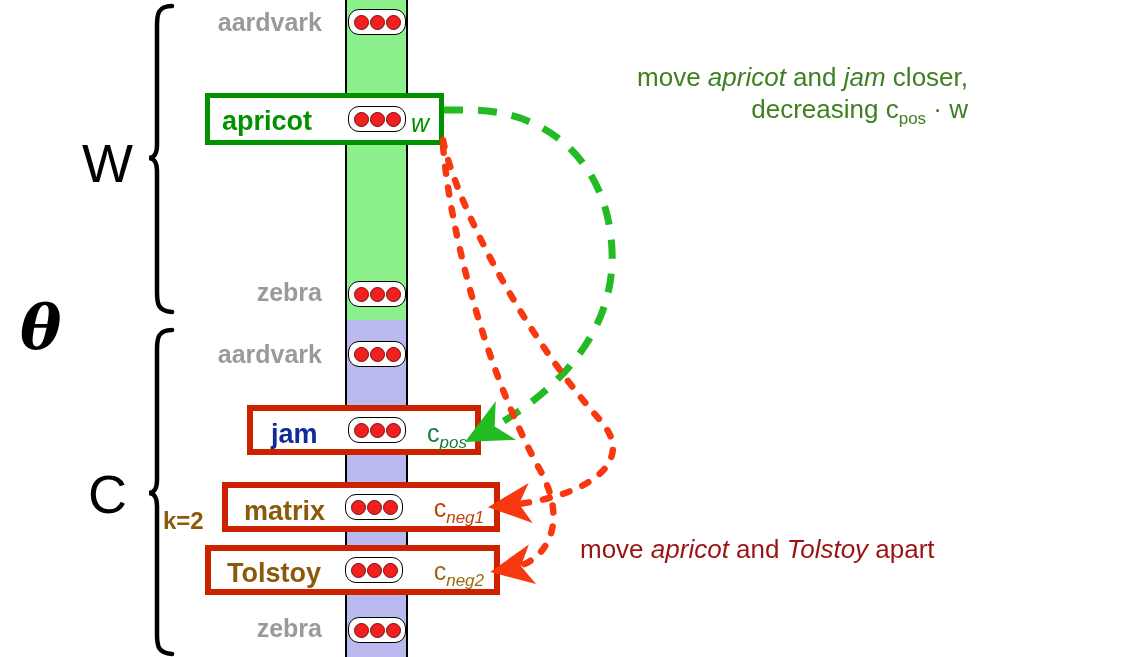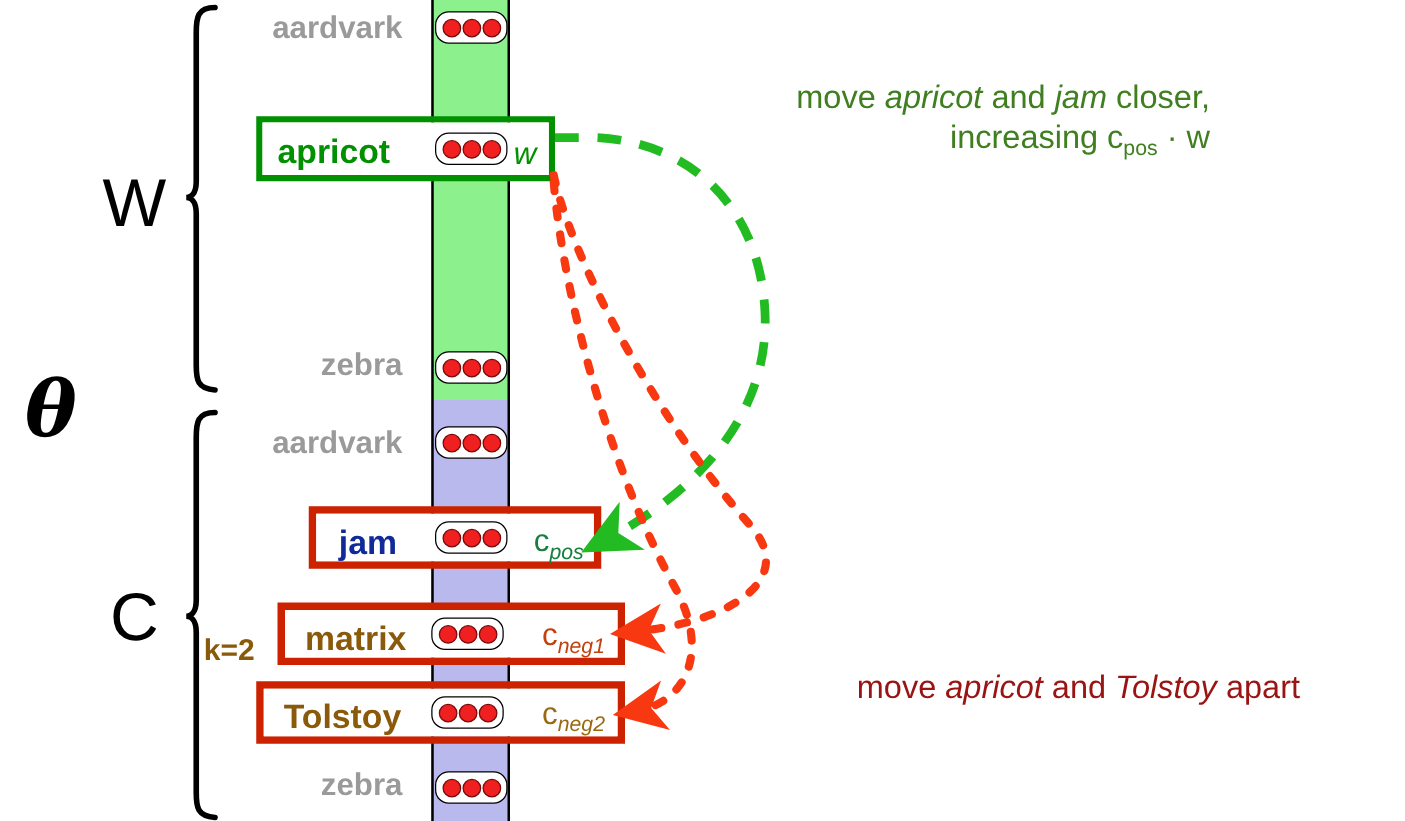--- a/index.html
+++ b/index.html
@@ -151,22 +151,22 @@
 
     <path d="M444 110 L470 110 C545 110 608 160 612 250 C616 340 545 400 486 431" fill="none" stroke="#22bb22" stroke-width="7" stroke-dasharray="19 15" stroke-linecap="butt" marker-end="url(#ghead)"></path>
 
     <path d="M443 140 C455 200 520 330 600 420 C640 465 580 498 510 505" fill="none" stroke="#f83810" stroke-width="6.5" stroke-dasharray="7 14" stroke-linecap="round" marker-end="url(#rhead)"></path>
 
     <path d="M443 146 C450 230 485 370 540 470 C570 525 545 562 512 568" fill="none" stroke="#f83810" stroke-width="6.5" stroke-dasharray="7 14" stroke-linecap="round" marker-end="url(#rhead)"></path>
   </svg>
 
   <div class="ann green-txt" style="left:548px;top:50px;text-align:right;width:420px;margin-top:12px;">
     <div><span>move </span><em>apricot</em><span> and </span><em>jam</em><span> closer,</span></div>
-    <div><span>increasing c</span><sub>pos</sub><span> · w</span></div>
+    <div><span>decreasing c</span><sub>pos</sub><span> · w</span></div>
   </div>
 
 
 
-  <div class="ann dred-txt" style="left:580px;top:534px;text-align:right;width:460px;">
+  <div class="ann dred-txt" style="left:580px;top:534px;text-align:left;width:460px;">
     <div><span>move </span><em>apricot</em><span> and </span><em>Tolstoy</em><span> apart</span></div>
   </div>
 
 </div>
 
 </body></html>

